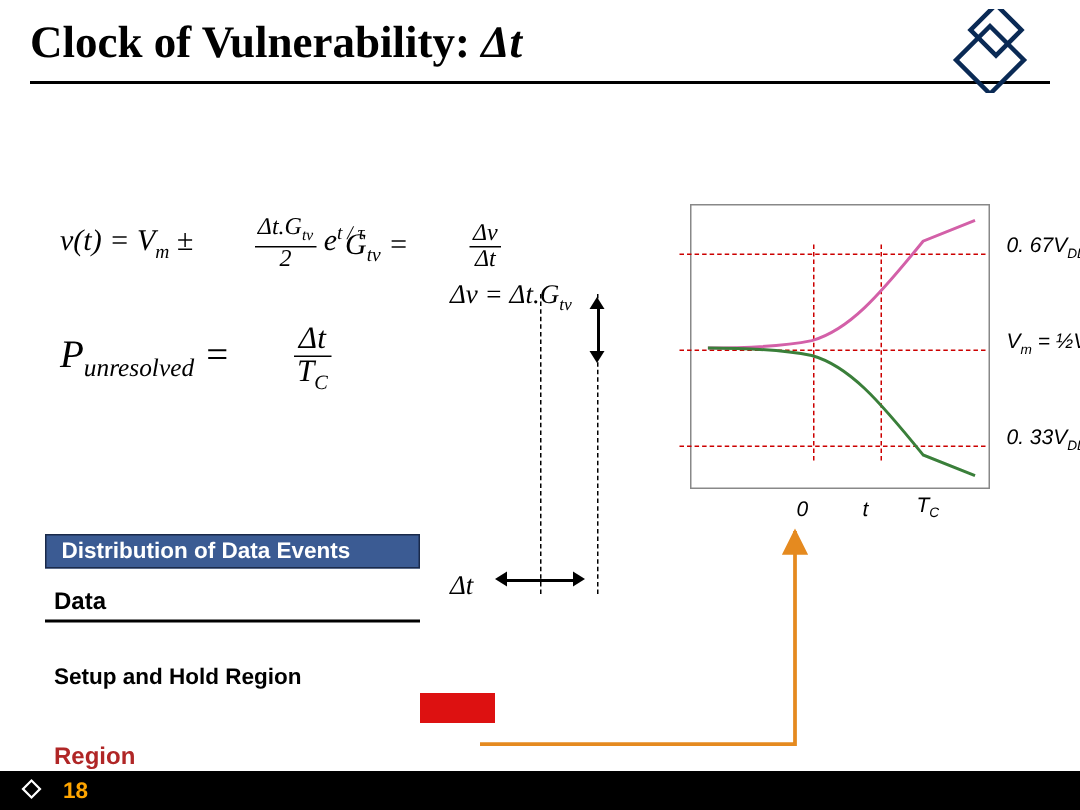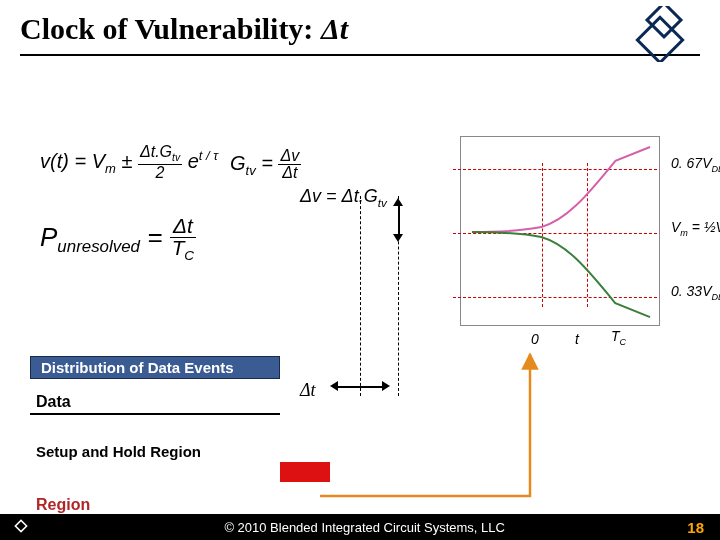--- a/index.html
+++ b/index.html
@@ -33,33 +33,34 @@
     border-top: 2px solid #000;
     margin: 4px 20px 0 20px;
   }
   .content {
     position: relative;
     width: 100%;
     height: calc(100% - 60px - 26px);
   }
   .eq {
     position: absolute;
-    font-family: Liberation Sans, sans-serif;
+    font-family: Liberation Serif, serif;
     font-style: italic;
     color: #000;
   }
   .eq1 { top: 88px; left: 40px; font-size: 20px; }
   .sub { font-size: 0.65em; vertical-align: sub; font-style: italic; }
   .sup { font-size: 0.65em; vertical-align: super; font-style: italic; }
   .frac {
     display: inline-block;
     text-align: center;
     vertical-align: middle;
     font-size: 0.8em;
     line-height: 1;
+    margin-left: 36px;
   }
   .frac .num { display:block; border-bottom:1px solid #000; padding:0 2px; }
   .frac .den { display:block; padding:0 2px; }
   .eq2 { top: 92px; left: 230px; font-size: 20px; }
   .eq3 { top: 130px; left: 300px; font-size: 18px; }
   .eq4 { top: 160px; left: 40px; font-size: 26px; }
 
   .chart {
     position: absolute;
     top: 80px; right: 60px;
@@ -307,15 +308,14 @@
   </div>
 
 </div>
 
 <div class="footer">
   <span class="diamond">
     <svg width="14" height="14" viewBox="0 0 14 14">
         <rect x="3" y="3" width="8" height="8" fill="none" stroke="#fff" stroke-width="1.5" transform="rotate(45 7 7)"></rect>
       </svg>
   </span>
-  <span class="copy">© 2010 Blended Integrated Circuit Systems, LLC</span>
   <span class="pageno">18</span>
 </div>
 
 </body></html>

